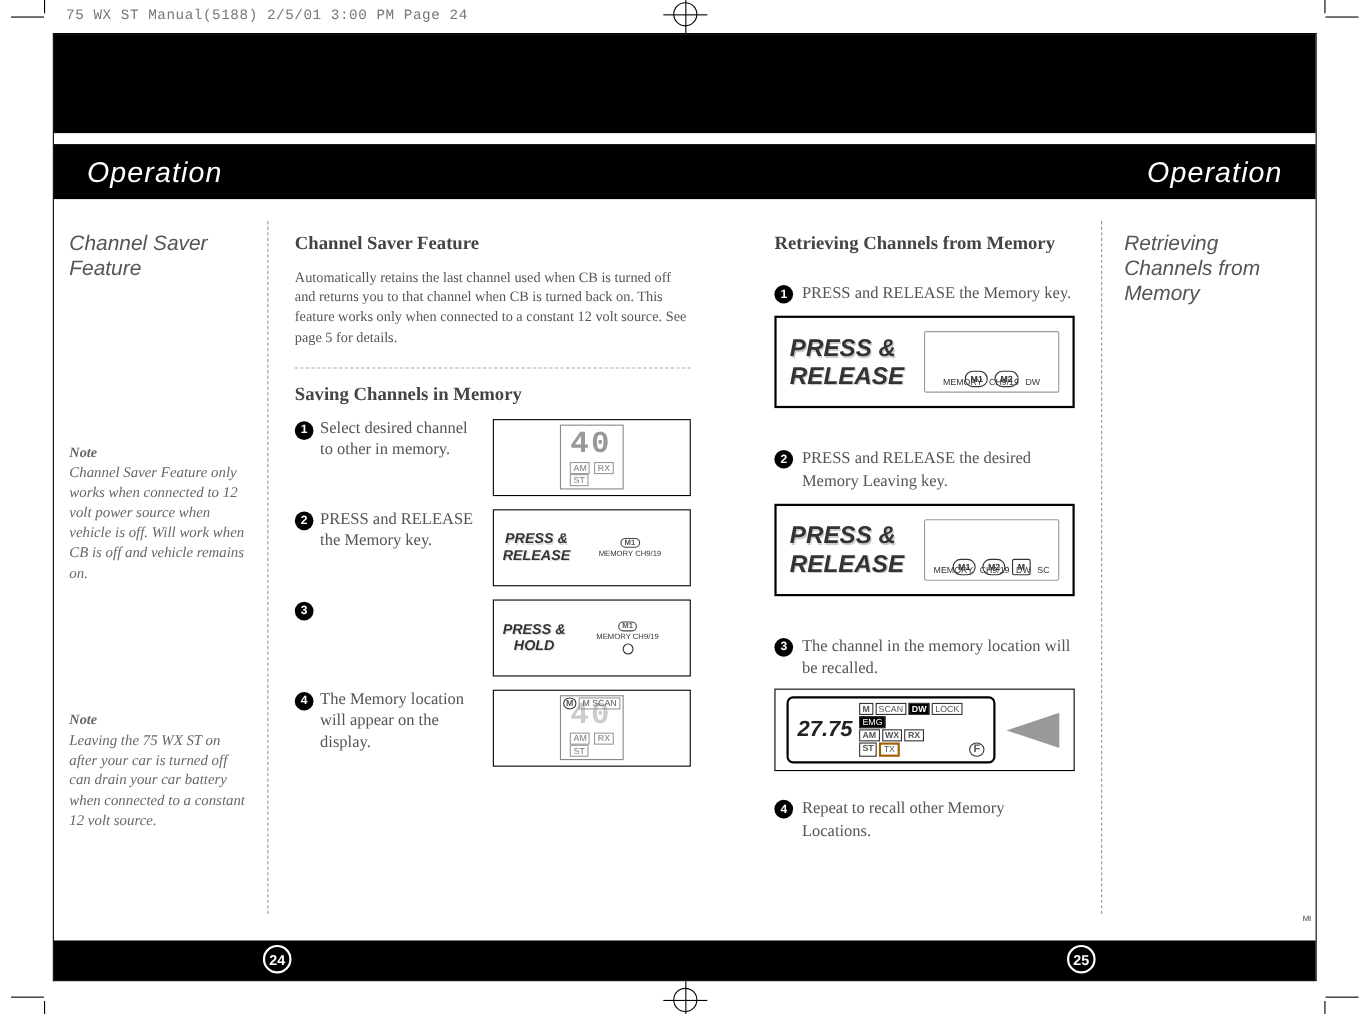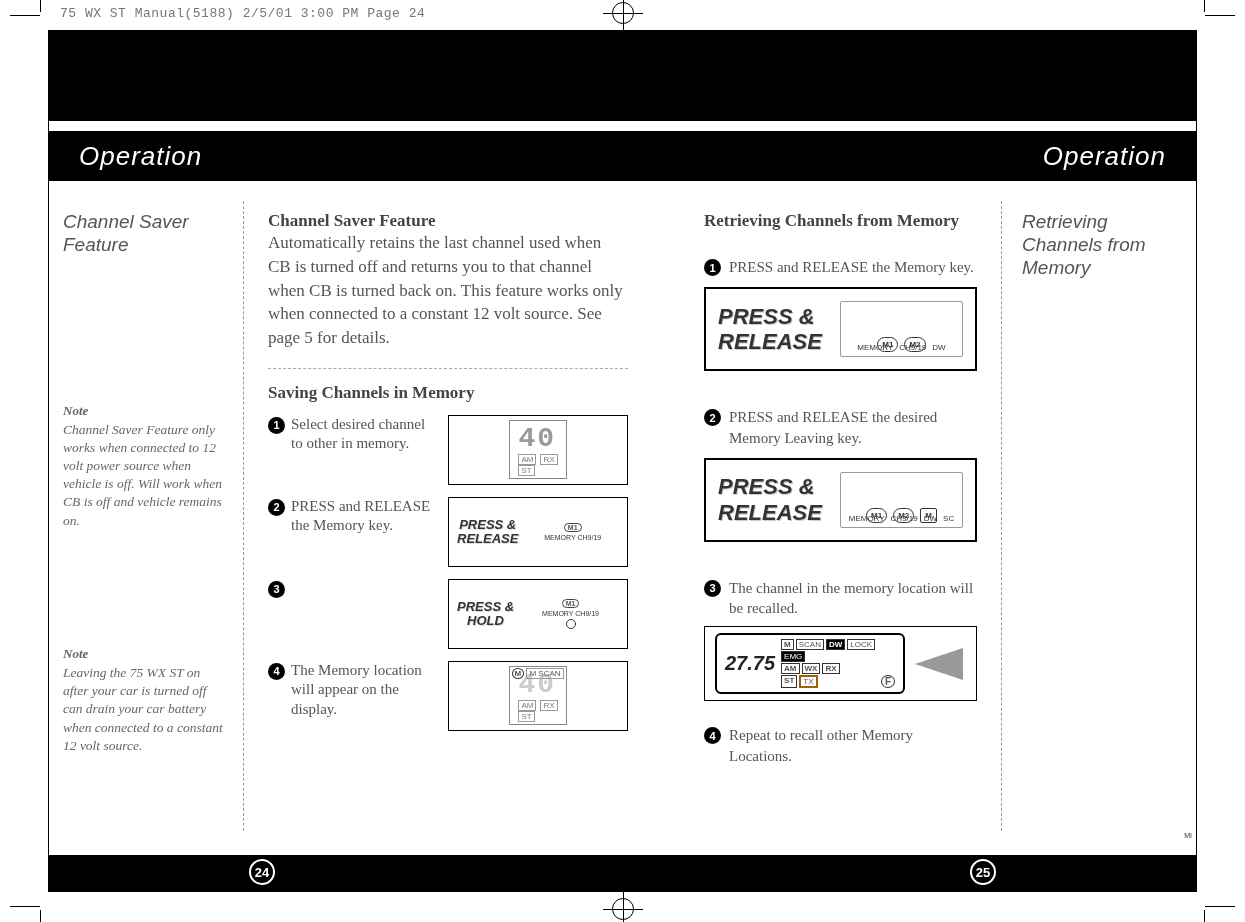--- a/index.html
+++ b/index.html
@@ -23,21 +23,21 @@
 
   .sidecol { width: 188px; padding: 10px 14px; font-size: 13px; color: #666; }
   .sidecol .side-title { font-family: 'Trebuchet MS', Arial, sans-serif; font-style: italic; font-size: 19px; color: #555; margin-bottom: 10px; line-height: 1.2; }
   .sidecol .note-label { font-weight: bold; font-style: italic; font-size: 13px; margin-top: 26px; }
   .sidecol .note-body { font-style: italic; font-size: 13.5px; line-height: 1.35; margin-top: 2px; }
 
   .vrule { width: 0; border-left: 1px dashed #999; margin: 0 6px; height: 630px; }
 
   .maincol { flex: 1; padding: 6px 18px; font-size: 15px; color: #555; }
   .sec-title { font-weight: bold; font-size: 17px; color: #444; margin-top: 4px; }
-  .sec-body { font-size: 17px; line-height: 1.4; margin-top: 0; }
+  .sec-body { font-size: 13px; line-height: 1.4; margin-top: 12px; }
   .hrule { border: none; border-top: 1px dashed #aaa; margin: 18px 0 14px 0; }
 
   .numstep { display: flex; align-items: flex-start; margin-top: 10px; gap: 8px; }
   .numcircle { display: inline-flex; align-items: center; justify-content: center; width: 17px; height: 17px; border-radius: 50%; background: #000; color: #fff; font-size: 11px; font-weight: bold; font-family: Arial, sans-serif; flex-shrink: 0; margin-top: 2px; }
   .steptext { flex: 1; font-size: 15px; line-height: 1.35; }
 
   .step-row { display: flex; align-items: flex-start; gap: 10px; margin-top: 12px; }
   .step-row .left { width: 170px; display: flex; align-items: flex-start; gap: 6px; }
   .step-row .left .txt { font-size: 15px; line-height: 1.3; }
   .step-row .img { width: 180px; height: 70px; border: 1px solid #000; background: #fff; position: relative; display:flex; align-items:center; justify-content:center; flex-direction: column; }
@@ -52,21 +52,21 @@
   .lcd-tags { display:flex; gap:4px; font-size:8px; }
   .lcd-tag { border:1px solid #999; padding:0 2px; color:#777; font-family: Arial; }
 
   .recall-img { border: 1px solid #000; padding: 6px 10px; margin-top: 8px; display:flex; align-items:center; gap:10px; }
   .recall-lcd { border: 2px solid #000; border-radius: 6px; padding: 4px 8px; display:flex; align-items:center; gap:6px; }
   .recall-num { font-family: Arial; font-weight: bold; font-size: 20px; font-style: italic; color:#222; }
   .arrow-left { width: 0; height: 0; border-top: 16px solid transparent; border-bottom: 16px solid transparent; border-right: 48px solid #999; }
 
   .bottom-band { position: absolute; bottom: 0; left: 0; right: 0; height: 36px; background: #000; }
   .pagenum { position: absolute; bottom: 6px; width: 26px; height: 26px; border-radius: 50%; background: #000; border: 2px solid #fff; color: #fff; font-size: 13px; font-weight: bold; font-family: Arial; display: flex; align-items: center; justify-content: center; }
-  .pagenum.left { left: 200px; }
+  .pagenum.left { left: 190px; }
   .pagenum.right { right: 200px; }
 
   .center-marks { position: absolute; left: 50%; transform: translateX(-50%); }
   .center-circle { width: 22px; height: 22px; border: 1px solid #000; border-radius: 50%; position: absolute; left: -11px; }
   .center-cross-h { position:absolute; width:40px; height:1px; background:#000; left:-20px; top:11px;}
   .center-cross-v { position:absolute; width:1px; height:40px; background:#000; left:0; top:-9px;}
 
   .small-btn-row { display:flex; gap:2px; font-size:7px; font-family:Arial; }
   .small-btn-row span { border:1px solid #444; border-radius:6px; padding:0 3px; font-weight:bold; }
   .small-lbl { font-size:7px; font-family:Arial; color:#333; text-align:center; }

